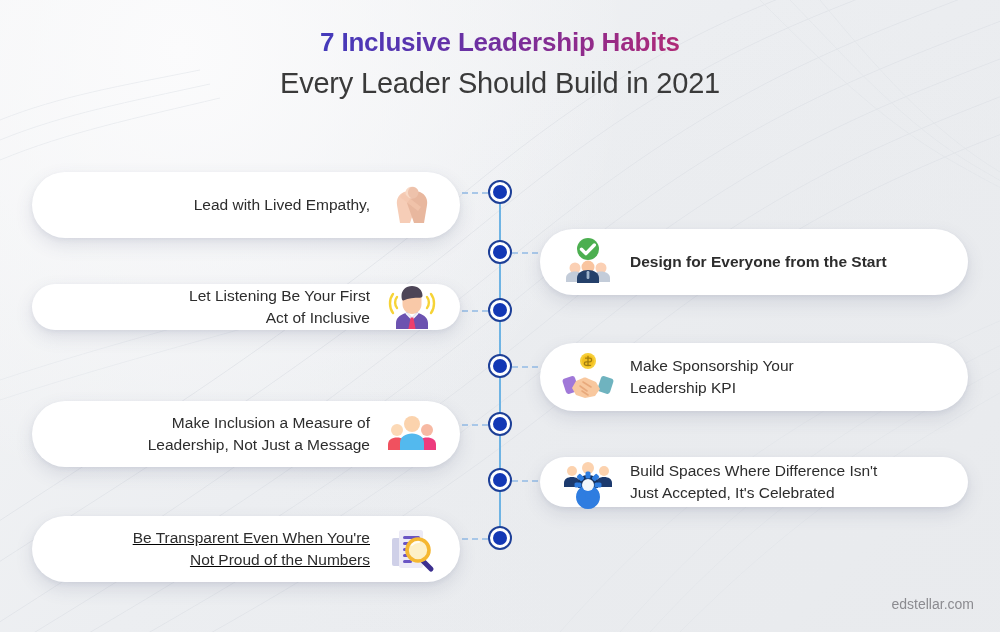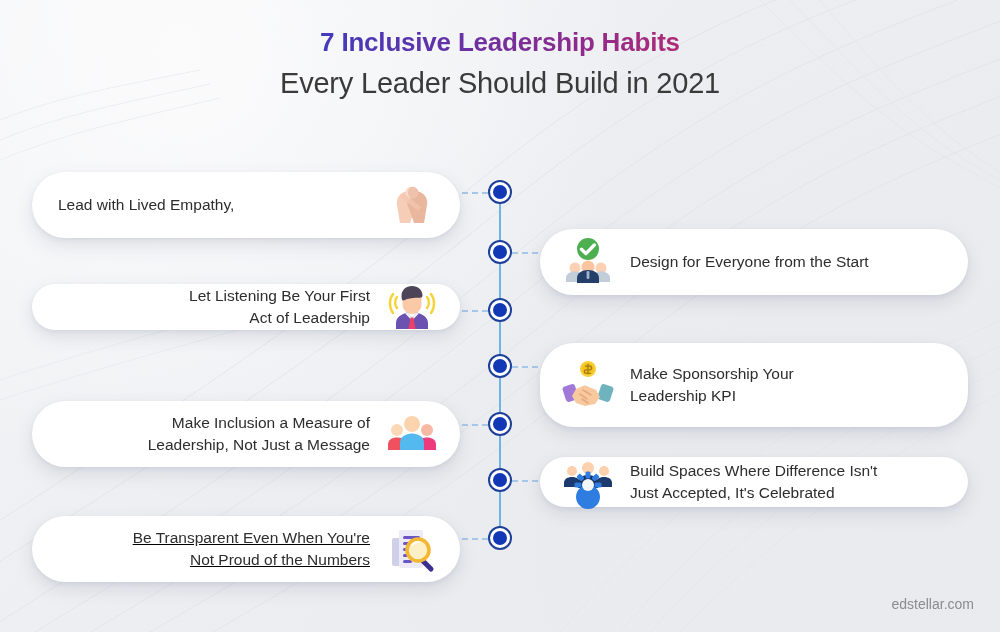--- a/index.html
+++ b/index.html
@@ -124,74 +124,74 @@
       <div class="dash" style="top: 192px; left: 462px; width: 26px;"></div>
       <div class="dash" style="top: 252px; left: 512px; width: 26px;"></div>
       <div class="dash" style="top: 310px; left: 462px; width: 26px;"></div>
       <div class="dash" style="top: 366px; left: 512px; width: 26px;"></div>
       <div class="dash" style="top: 424px; left: 462px; width: 26px;"></div>
       <div class="dash" style="top: 480px; left: 512px; width: 26px;"></div>
       <div class="dash" style="top: 538px; left: 462px; width: 26px;"></div>
     </div>
 
   <div id="cards">
-      <div class="card left" style="top: 172px; height: 66px; justify-content: space-between;">
+      <div class="card left" style="top: 172px; height: 66px;">
         <div class="ctext">
           <div>Lead with Lived Empathy,</div>
         </div>
         <div class="ico">
           <svg viewBox="0 0 56 56">
      <path d="M16 46 L13 28 C12 22 15 17 20 15 L24 14 L33 26 L26 46 Z" fill="#f6cdb7"></path>
      <path d="M40 46 L43 28 C44 22 41 17 36 15 L32 14 L23 26 L30 46 Z" fill="#e8b79e"></path>
      <path d="M22 13 c3-4 7-4 9-1 2 3 1 7-2 9 -4 2-9-3-7-8z" fill="#f8d9c6"></path>
      <path d="M34 13 c-3-4-7-4-9-1 -2 3-1 7 2 9 4 2 9-3 7-8z" fill="#eec2ab"></path>
      <path d="M19 16 l18 14 -3 4 -18-14z" fill="#f3c6ae" opacity=".7"></path>
    </svg>
         </div>
       </div>
-      <div class="card right" style="top: 229px; height: 66px;">
+      <div class="card right" style="top: 229px; height: 66px; font-weight: bold;">
         <div class="ico">
           <svg viewBox="0 0 56 56">
      <circle cx="15" cy="34" r="5.5" fill="#fbd0b4"></circle>
      <path d="M6 48 v-4 c0-4 4-6.5 9-6.5 s9 2.5 9 6.5 v4z" fill="#c3ccd9"></path>
      <circle cx="41" cy="34" r="5.5" fill="#fbd0b4"></circle>
      <path d="M32 48 v-4 c0-4 4-6.5 9-6.5 s9 2.5 9 6.5 v4z" fill="#c3ccd9"></path>
      <circle cx="28" cy="33" r="6.5" fill="#f9c49f"></circle>
      <path d="M17 49 v-5 c0-5 5-8 11-8 s11 3 11 8 v5z" fill="#24406a"></path>
      <rect x="26.6" y="37" width="2.8" height="8" rx="1.2" fill="#9fb4cc"></rect>
      <circle cx="28" cy="15" r="11" fill="#4caf50"></circle>
      <path d="M21.5 15.2 l4.4 4.4 8.4-8.6" stroke="#fff" stroke-width="3.4" fill="none" stroke-linecap="round" stroke-linejoin="round"></path>
    </svg>
         </div>
         <div class="ctext">
           <div>Design for Everyone from the Start</div>
         </div>
       </div>
       <div class="card left" style="top: 284px; height: 46px;">
         <div class="ctext">
           <div>Let Listening Be Your First</div>
-          <div>Act of Leadership</div>
+          <div>Act of Inclusive</div>
         </div>
         <div class="ico">
           <svg viewBox="0 0 56 56">
      <g stroke="#f6d336" stroke-width="2.4" fill="none" stroke-linecap="round">
        <path d="M13 18 c-2.5 3-2.5 8 0 11"></path>
               <path d="M9 15 c-4 5-4 14 0 19"></path>
        <path d="M43 18 c2.5 3 2.5 8 0 11"></path>
               <path d="M47 15 c4 5 4 14 0 19"></path>
      </g>
      <path d="M18.5 20 c0-6 4-10 9.5-10 s9.5 4 9.5 10 v5 c0 6-4.5 10-9.5 10 s-9.5-4-9.5-10z" fill="#f9c9a8"></path>
      <path d="M17.5 17 c0-6 4.5-10 10.5-10 s10.5 4 10.5 9.5 c0 1.5-1 2.2-2.5 2.2 -6 0-12 .6-16 2.6 -1.8 .9-2.5 -1.4-2.5-4.3z" fill="#4d4557"></path>
      <path d="M12 50 v-6 c0-6 6-9 11-10.5 l5 5 5-5 c5 1.5 11 4.5 11 10.5 v6z" fill="#6c52b0"></path>
      <path d="M23 33.5 l5 5 5-5 1.8 1 -6.8 7 -6.8-7z" fill="#f4f5f8"></path>
      <path d="M26.6 38.5 h2.8 l2.2 11.5 h-7.2z" fill="#ec3f6b"></path>
    </svg>
         </div>
       </div>
-      <div class="card right" style="top: 343px; height: 84px;">
+      <div class="card right" style="top: 343px; height: 68px;">
         <div class="ico">
           <svg viewBox="0 0 56 56">
      <circle cx="28" cy="12" r="8" fill="#f7cf3a"></circle>
      <circle cx="28" cy="12" r="6" fill="#f3c01e"></circle>
      <path d="M28 7.5 v9 M25.6 9.2 h4.2 a1.8 1.8 0 0 1 0 3.6 h-3.6 a1.8 1.8 0 0 0 0 3.6 h4.2" stroke="#a07c10" stroke-width="1.3" fill="none" stroke-linecap="round"></path>
      <rect x="4" y="28" width="13" height="16" rx="3" transform="rotate(-18 10.5 36)" fill="#a078d8"></rect>
      <rect x="39" y="28" width="13" height="16" rx="3" transform="rotate(18 45.5 36)" fill="#6fb3bf"></rect>
      <path d="M16 32 l7-3 c2-1 4 0 6 1 l7 3 4 7 -5 7 -10 2 -9-3 -4-7z" fill="#f8c89f"></path>
      <path d="M20 37 l7 5 M23 33 l8 5 M22 42 l6 4" stroke="#e8a97c" stroke-width="1.6" fill="none" stroke-linecap="round"></path>
    </svg>

